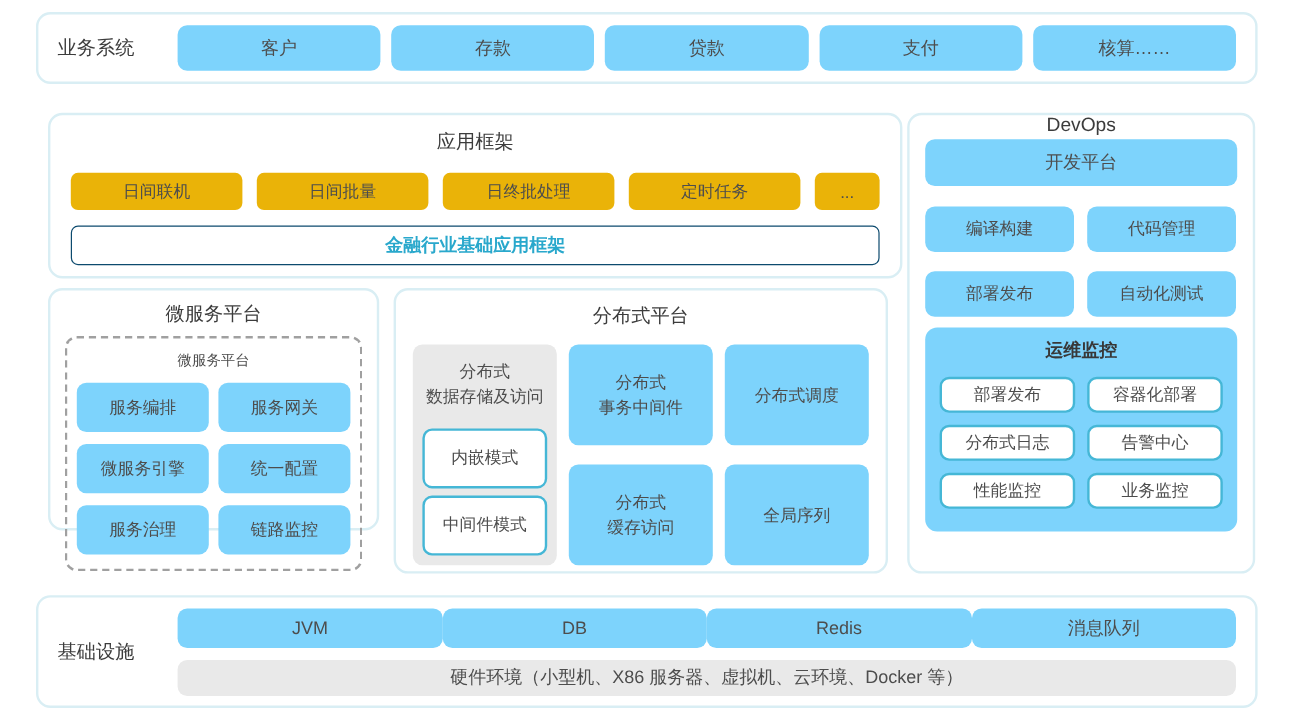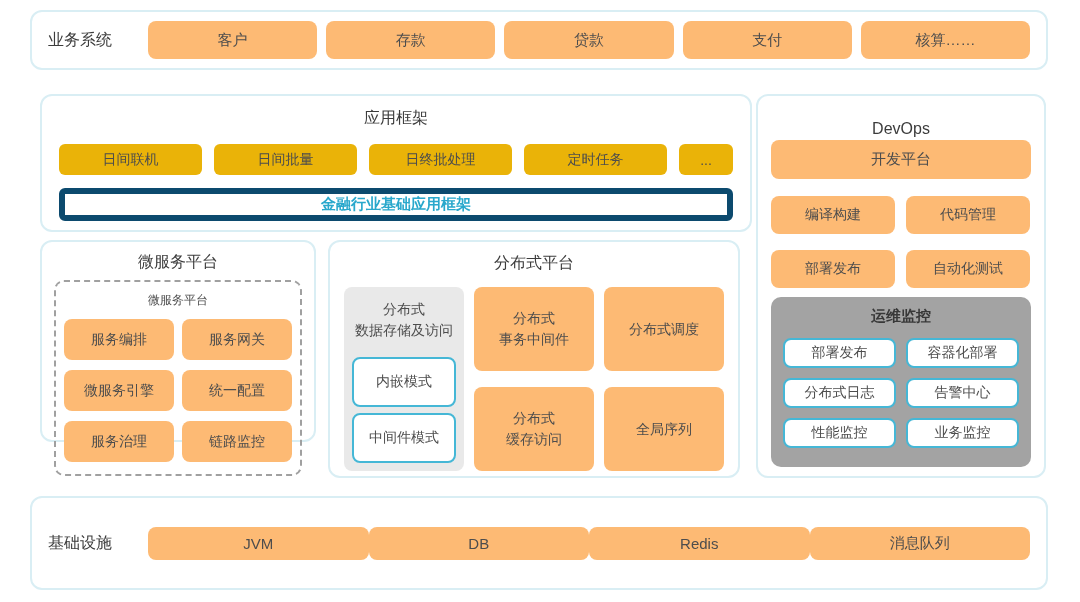--- a/index.html
+++ b/index.html
@@ -5,47 +5,47 @@
   * { margin:0; padding:0; box-sizing:border-box; }
   html,body { width:1080px; height:602px; background:#ffffff;
     font-family:"Liberation Sans","DejaVu Sans",sans-serif; }
   body { position:relative; overflow:hidden; color:#4d4d4d; }
 
   .panel { position:absolute; background:#ffffff; border:2px solid #d9eef4; border-radius:12px; }
 
   .ptitle { text-align:center; font-size:16px; color:#3c3c3c; font-weight:500; }
 
   
-  .gbox { background:#fdba74; border-radius:8px; display:flex; align-items:center; justify-content:center;
+  .gbox { background:#7dd3fc; border-radius:8px; display:flex; align-items:center; justify-content:center;
           font-size:14px; color:#4d4d4d; }
   .bbox { background:#eab308; border-radius:6px; display:flex; align-items:center; justify-content:center;
           font-size:14px; color:#4d4d4d; }
   .wbox { background:#ffffff; border:2px solid #45b7d6; border-radius:8px; display:flex; align-items:center;
           justify-content:center; font-size:14px; color:#4d4d4d; }
 
   
   .top-bar { left:30px; top:10px; width:1018px; height:60px; display:flex; align-items:center; padding:0 16px; }
   .bar-label { width:100px; font-size:16px; color:#3c3c3c; font-weight:500; flex:0 0 auto; }
   .bar-items { flex:1; display:flex; gap:9px; }
   .bar-items .gbox { flex:1; height:38px; font-size:15px; }
 
   
   .app-panel { left:40px; top:94px; width:712px; height:138px; padding:12px 17px 0; }
   .blue-row { display:flex; gap:12px; margin-top:15px; }
   .blue-row .bbox { flex:1; height:31px; }
   .blue-row .bbox.small { flex:0 0 54px; }
-  .framework-box { margin-top:13px; height:33px; background:#ffffff; border:6px solid #0c4a6e; border-radius:6px;
+  .framework-box { margin-top:13px; height:33px; background:#ffffff; border:1px solid #0c4a6e; border-radius:6px;
       display:flex; align-items:center; justify-content:center; font-size:15px; font-weight:bold; color:#29a8cc; }
 
   
-  .devops-panel { left:756px; top:94px; width:290px; height:384px; padding:24px 13px 0; }
+  .devops-panel { left:756px; top:94px; width:290px; height:384px; padding:0 13px 0; }
   .dev-platform { margin-top:2px; height:39px; font-size:15px; }
   .dev-grid { display:flex; flex-wrap:wrap; gap:16px 11px; margin-top:17px; }
   .dev-grid .gbox { flex:0 0 calc(50% - 6px); height:38px; }
-  .ops-block { margin-top:9px; height:170px; background:#a3a3a3; border-radius:10px; padding:10px 12px 0; }
+  .ops-block { margin-top:9px; height:170px; background:#7dd3fc; border-radius:10px; padding:10px 12px 0; }
   .ops-title { font-size:15px; color:#383838; font-weight:600; text-align:center; }
   .ops-grid { display:flex; flex-wrap:wrap; gap:10px 10px; margin-top:12px; }
   .ops-grid .wbox { flex:0 0 calc(50% - 5px); height:30px; }
 
   
   .micro-panel { left:40px; top:240px; width:276px; height:202px; padding:10px 12px 0; }
   .dashed-box { margin-top:7px; height:196px; border:2px dashed #a0a0a0; border-radius:10px; padding:10px 8px 0; }
   .dashed-title { font-size:12px; color:#4d4d4d; text-align:center; }
   .micro-grid { display:flex; flex-wrap:wrap; gap:10px 8px; margin-top:10px; }
   .micro-grid .gbox { flex:0 0 calc(50% - 4px); height:41px; }
@@ -156,14 +156,15 @@
 
 <div class="panel bottom-bar">
   <div class="bar-label">基础设施</div>
   <div class="infra-col">
     <div class="infra-row">
       <div class="gbox">JVM</div>
       <div class="gbox">DB</div>
       <div class="gbox">Redis</div>
       <div class="gbox">消息队列</div>
     </div>
+    <div class="hardware-box">硬件环境（小型机、X86 服务器、虚拟机、云环境、Docker 等）</div>
   </div>
 </div>
 
 </body></html>

